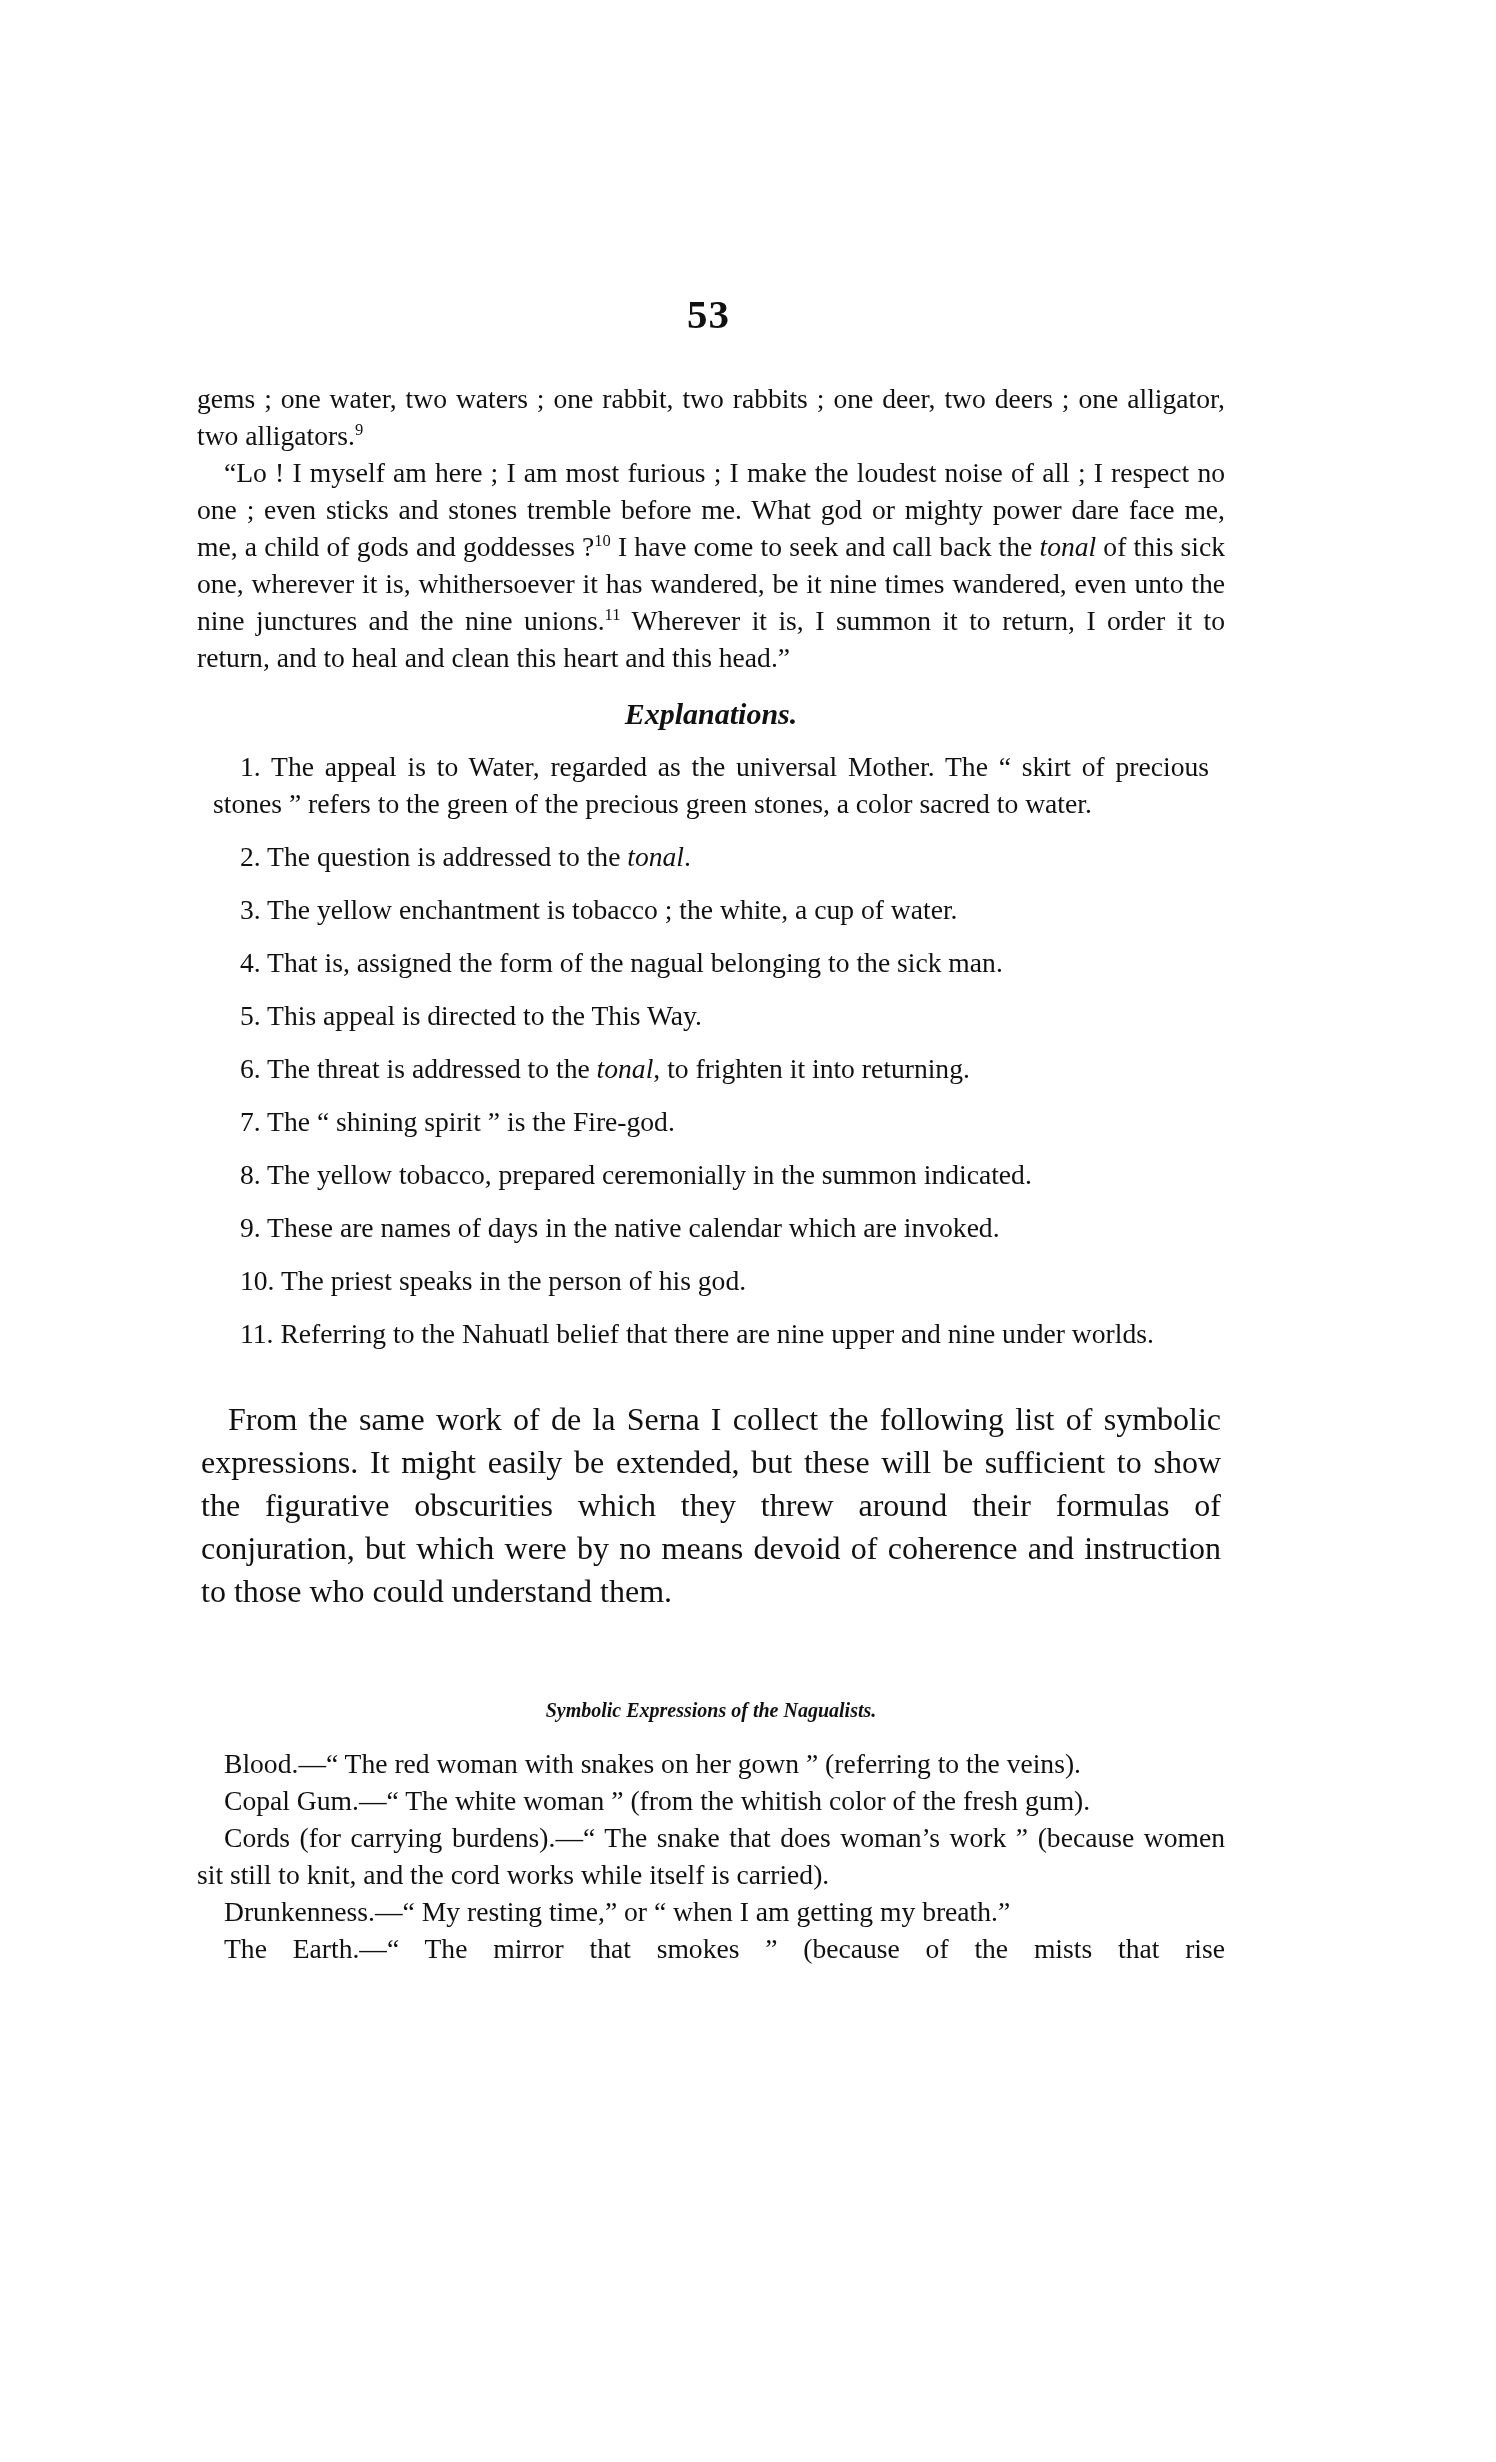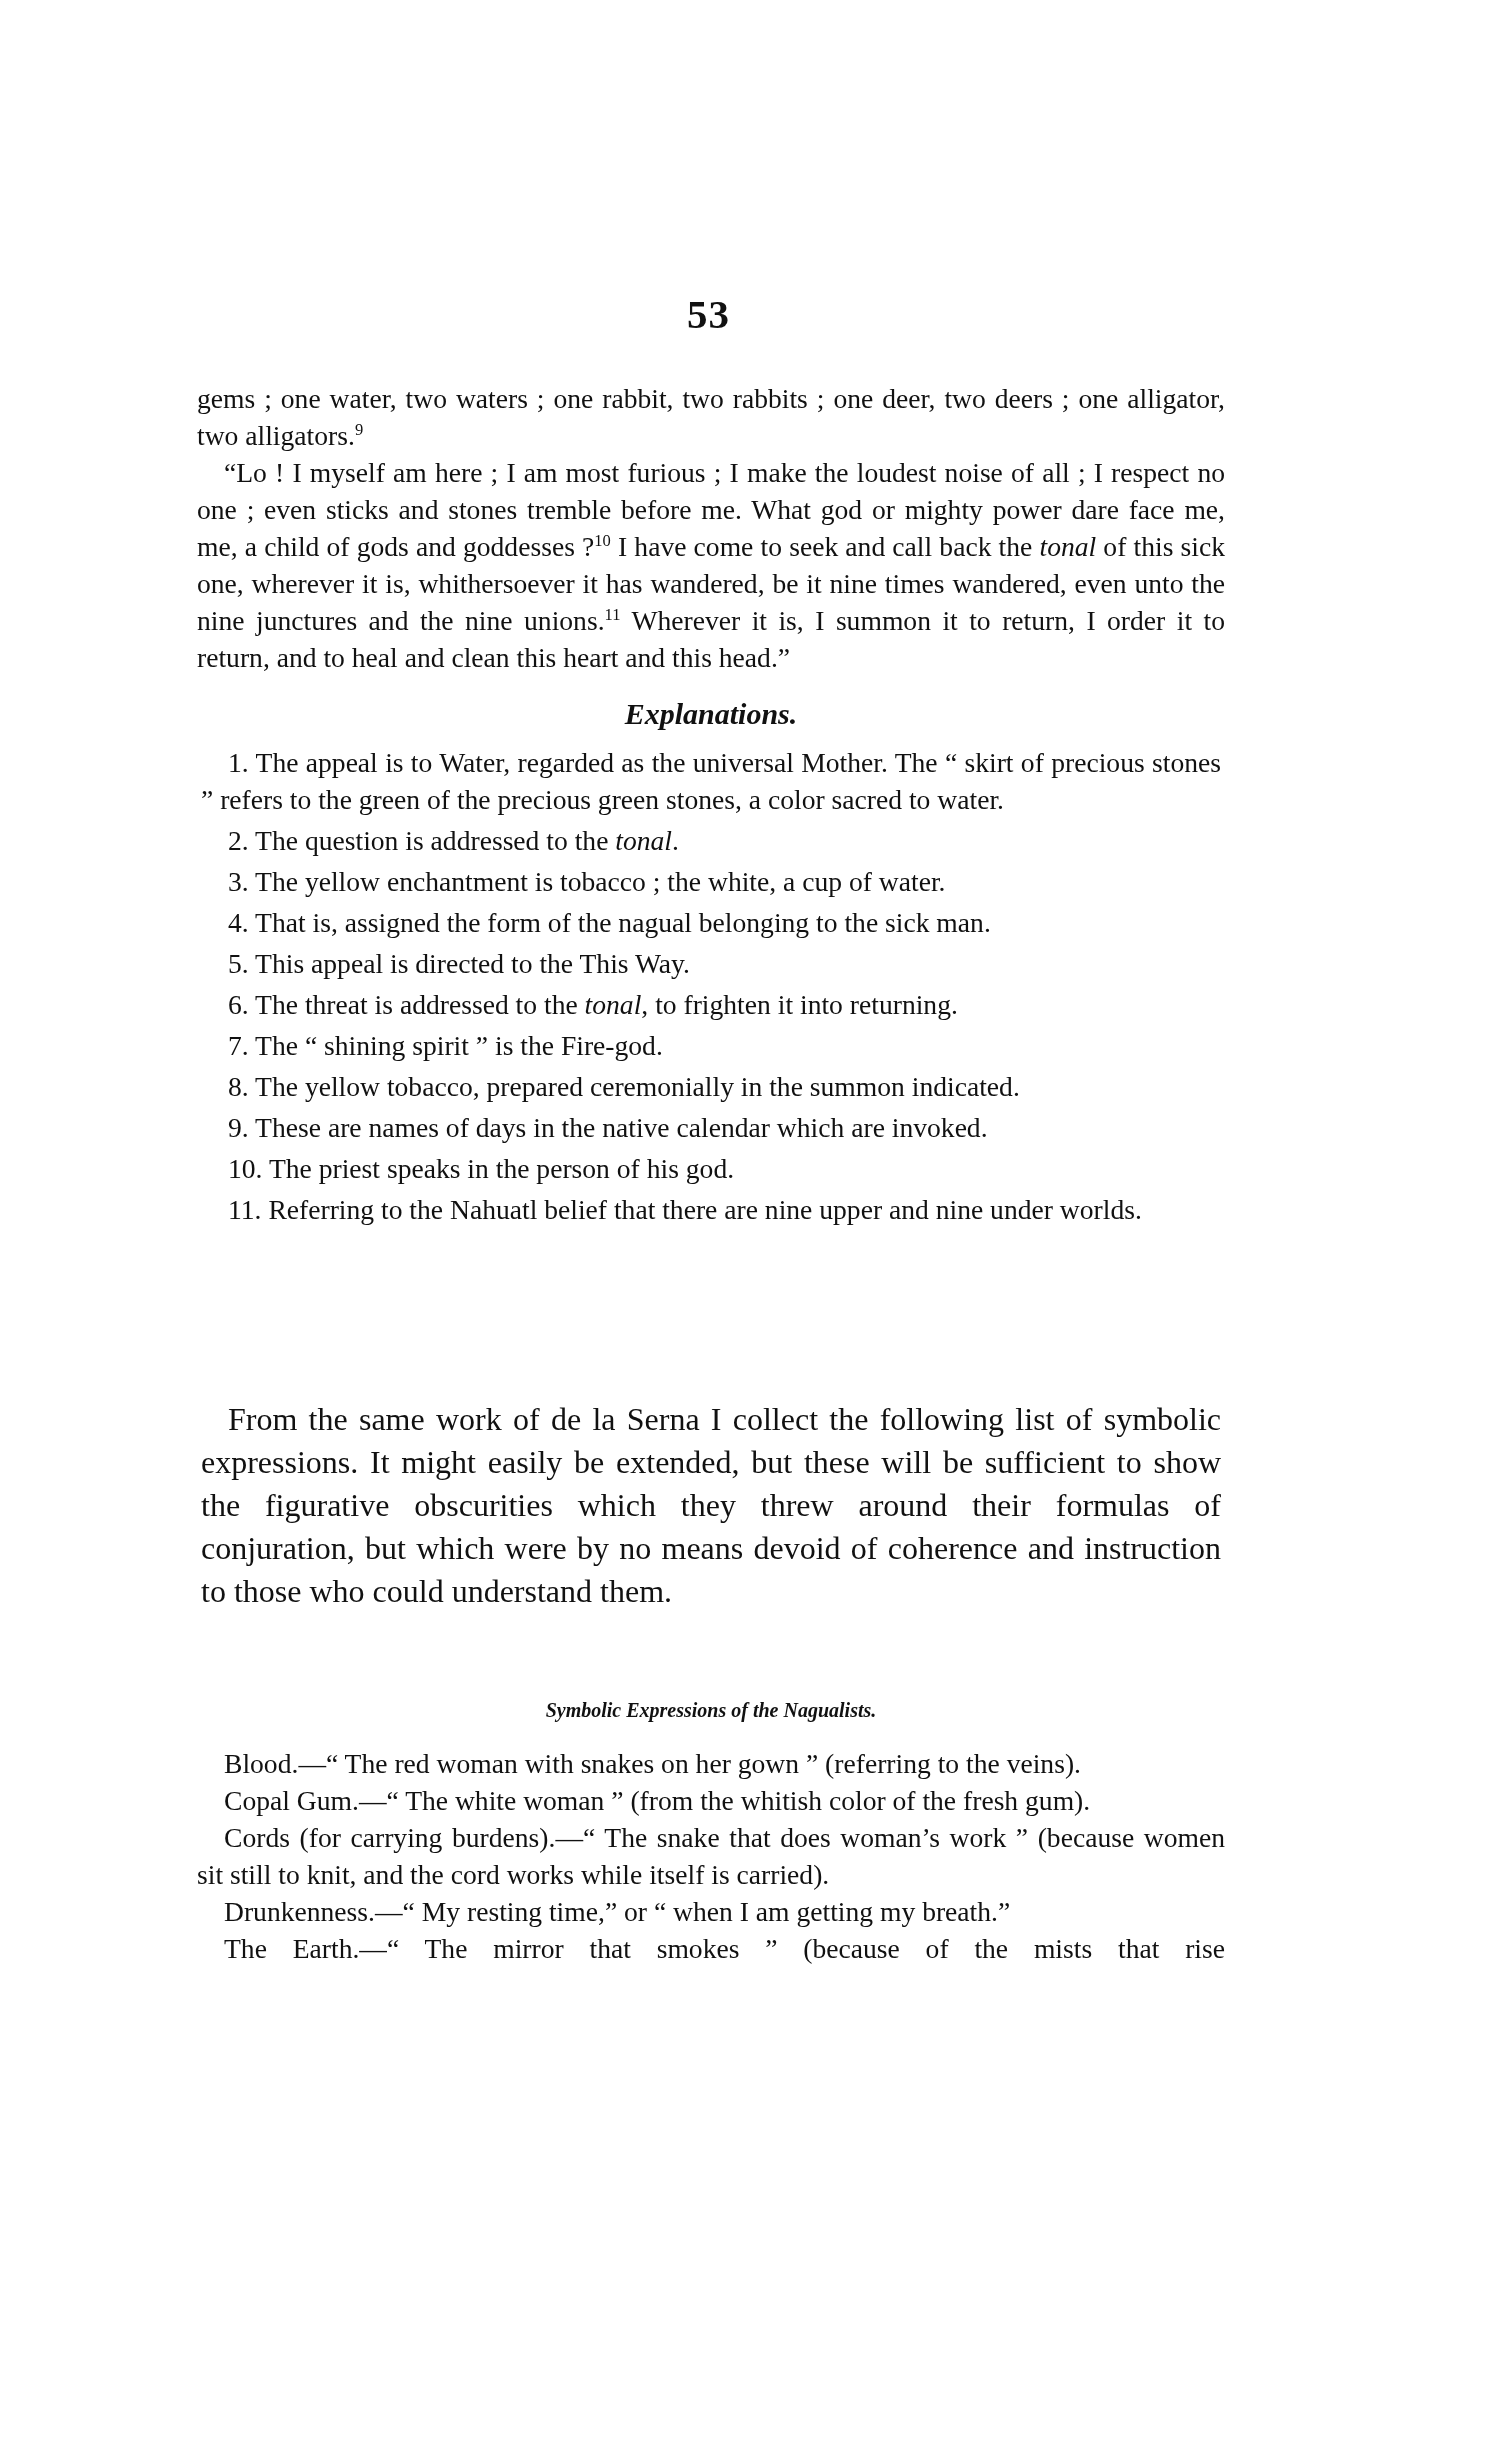--- a/index.html
+++ b/index.html
@@ -74,21 +74,21 @@
       text-align: justify;
       margin-top: 43px;
     }
     .large p { margin: 4px; }
     em { font-style: italic; }
     sup {
       font-size: 60%;
       line-height: 0;
       vertical-align: super;
     }
-    .expl-list p { margin: 4px; }
+    .expl-list p { margin: 16px; }
     .term { }
   </style>
 </head>
 <body>
 
 <div class="page">
 
   <div class="page-number">53</div>
 
   <div class="column small" style="top: 364px;">

